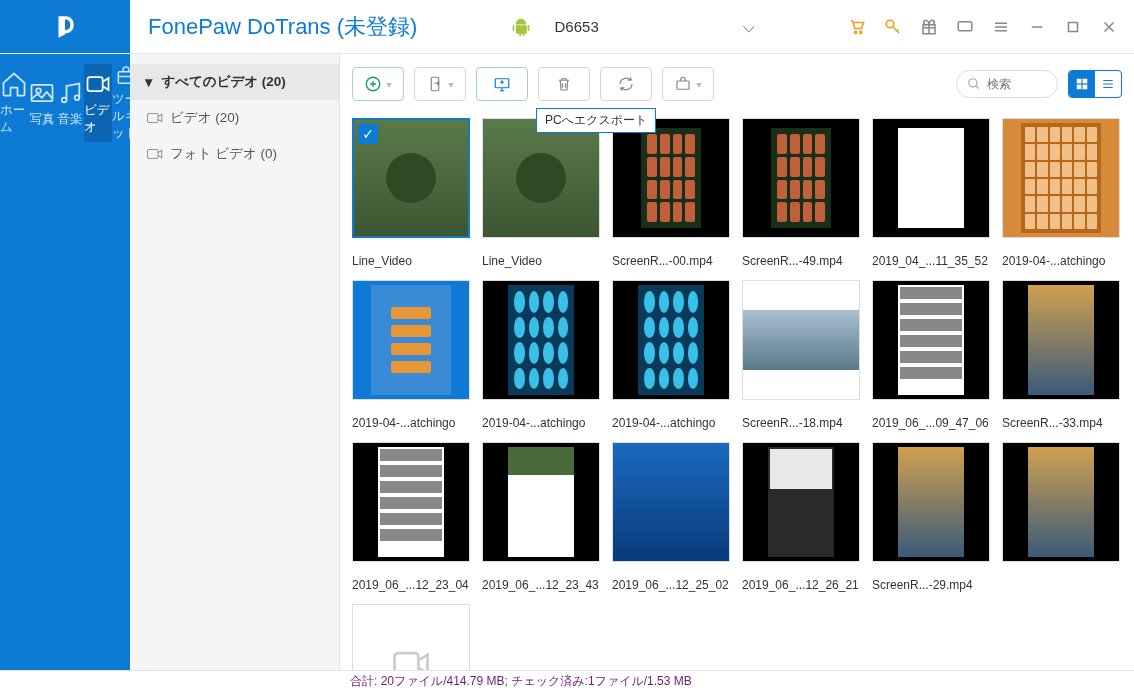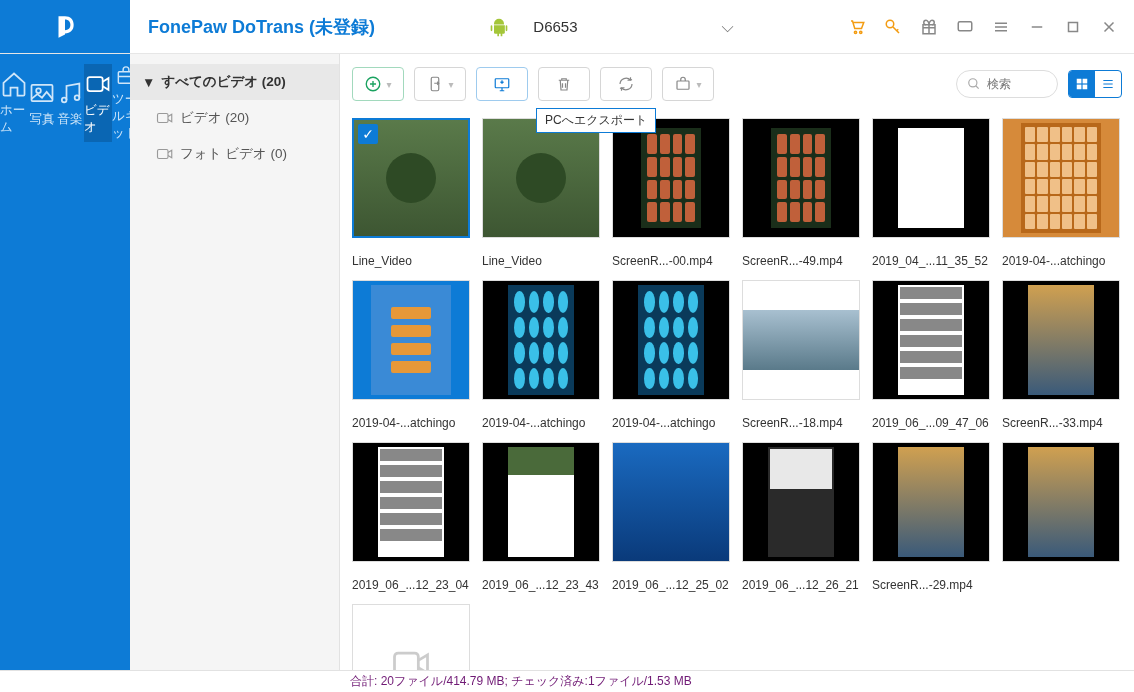--- a/index.html
+++ b/index.html
@@ -1,40 +1,40 @@
 <!DOCTYPE html>
 <html><head>
 <meta charset="utf-8">
 <style>
 * { margin: 0; padding: 0; box-sizing: border-box; font-family: "Segoe UI", "Meiryo", sans-serif; }
 body { width: 1134px; height: 692px; overflow: hidden; background: #fff; }
 
 .titlebar { height: 54px; display: flex; align-items: center; border-bottom: 1px solid #e6e6e6; }
 .logo-box { width: 130px; height: 100%; background: #0d7bd6; display: flex; align-items: center; justify-content: center; }
 .logo-box svg { width: 26px; height: 26px; fill: #fff; }
-.app-title { color: #0d7bd6; font-size: 18px; margin-left: 18px; font-weight: 700; flex: 0 0 auto; }
+.app-title { color: #0d7bd6; font-size: 22px; margin-left: 18px; font-weight: 400; flex: 0 0 auto; }
 .device-box { margin-left: auto; display: flex; align-items: center; gap: 24px; padding: 15px 12px; height: 100%; }
 .android-icon { width: 20px; height: 20px; }
 .device-name { font-size: 15px; color: #333; margin-right: 120px; }
 .chevron { color: #777; }
 .title-icons { margin-left: auto; display: flex; align-items: center; gap: 18px; padding-right: 16px; }
 .title-icons .ic { color: #f39c12; cursor: pointer; width:18px; height:18px; display:flex; align-items:center; justify-content:center;}
 .title-icons .ic.gray { color: #888; }
 
 .body-row { display: flex; height: calc(100% - 54px - 22px); }
 .sidebar { width: 130px; background: #0d7bd6; display: flex; flex-direction: row; padding-top: 10px; }
 .side-item { display: flex; flex-direction: column; align-items: center; justify-content: center; height: 78px; color: #cfe6f9; cursor: pointer; gap: 4px; }
 .side-item.active { background: #0a66b3; color: #ffffff; }
 .side-item svg { width: 28px; height: 28px; }
 .side-label { font-size: 12.5px; }
 
 .tree { width: 210px; background: #f5f5f5; border-right: 1px solid #e2e2e2; padding-top: 10px; font-size: 13.5px; }
 .tree-item { display: flex; align-items: center; height: 36px; padding-left: 12px; color: #333; cursor: pointer; gap: 6px;}
 .tree-item.root { font-weight: 600; background:#e8e8e8;}
-.tree-item.child { padding-left: 26px; color: #555; }
+.tree-item.child { padding-left: 16px; color: #555; }
 .tree-item svg { width: 18px; height: 14px; color: #999; }
 
 .main { flex: 1; display: flex; flex-direction: column; position: relative; }
 .toolbar { height: 60px; display: flex; align-items: center; padding: 0 12px; gap: 10px; }
 .tbtn { height: 34px; min-width: 52px; border: 1px solid #d6d6d6; border-radius: 4px; display: flex; align-items: center; justify-content: center; gap: 4px; color: #888; cursor: pointer; padding: 0 10px;}
 .tbtn.add { color: #1aa260; border-color: #a2d9bd; }
 .tbtn.export { color: #0d7bd6; border-color: #9ecbee; }
 .tbtn svg { width: 18px; height: 18px; }
 .tbtn .sm-chevron { font-size: 10px; color: #bbb; }
 .tooltip { position: absolute; top: 54px; left: 196px; background: #fff; border: 1px solid #0d7bd6; color: #333; font-size: 12px; padding: 3px 8px; z-index: 10;}

